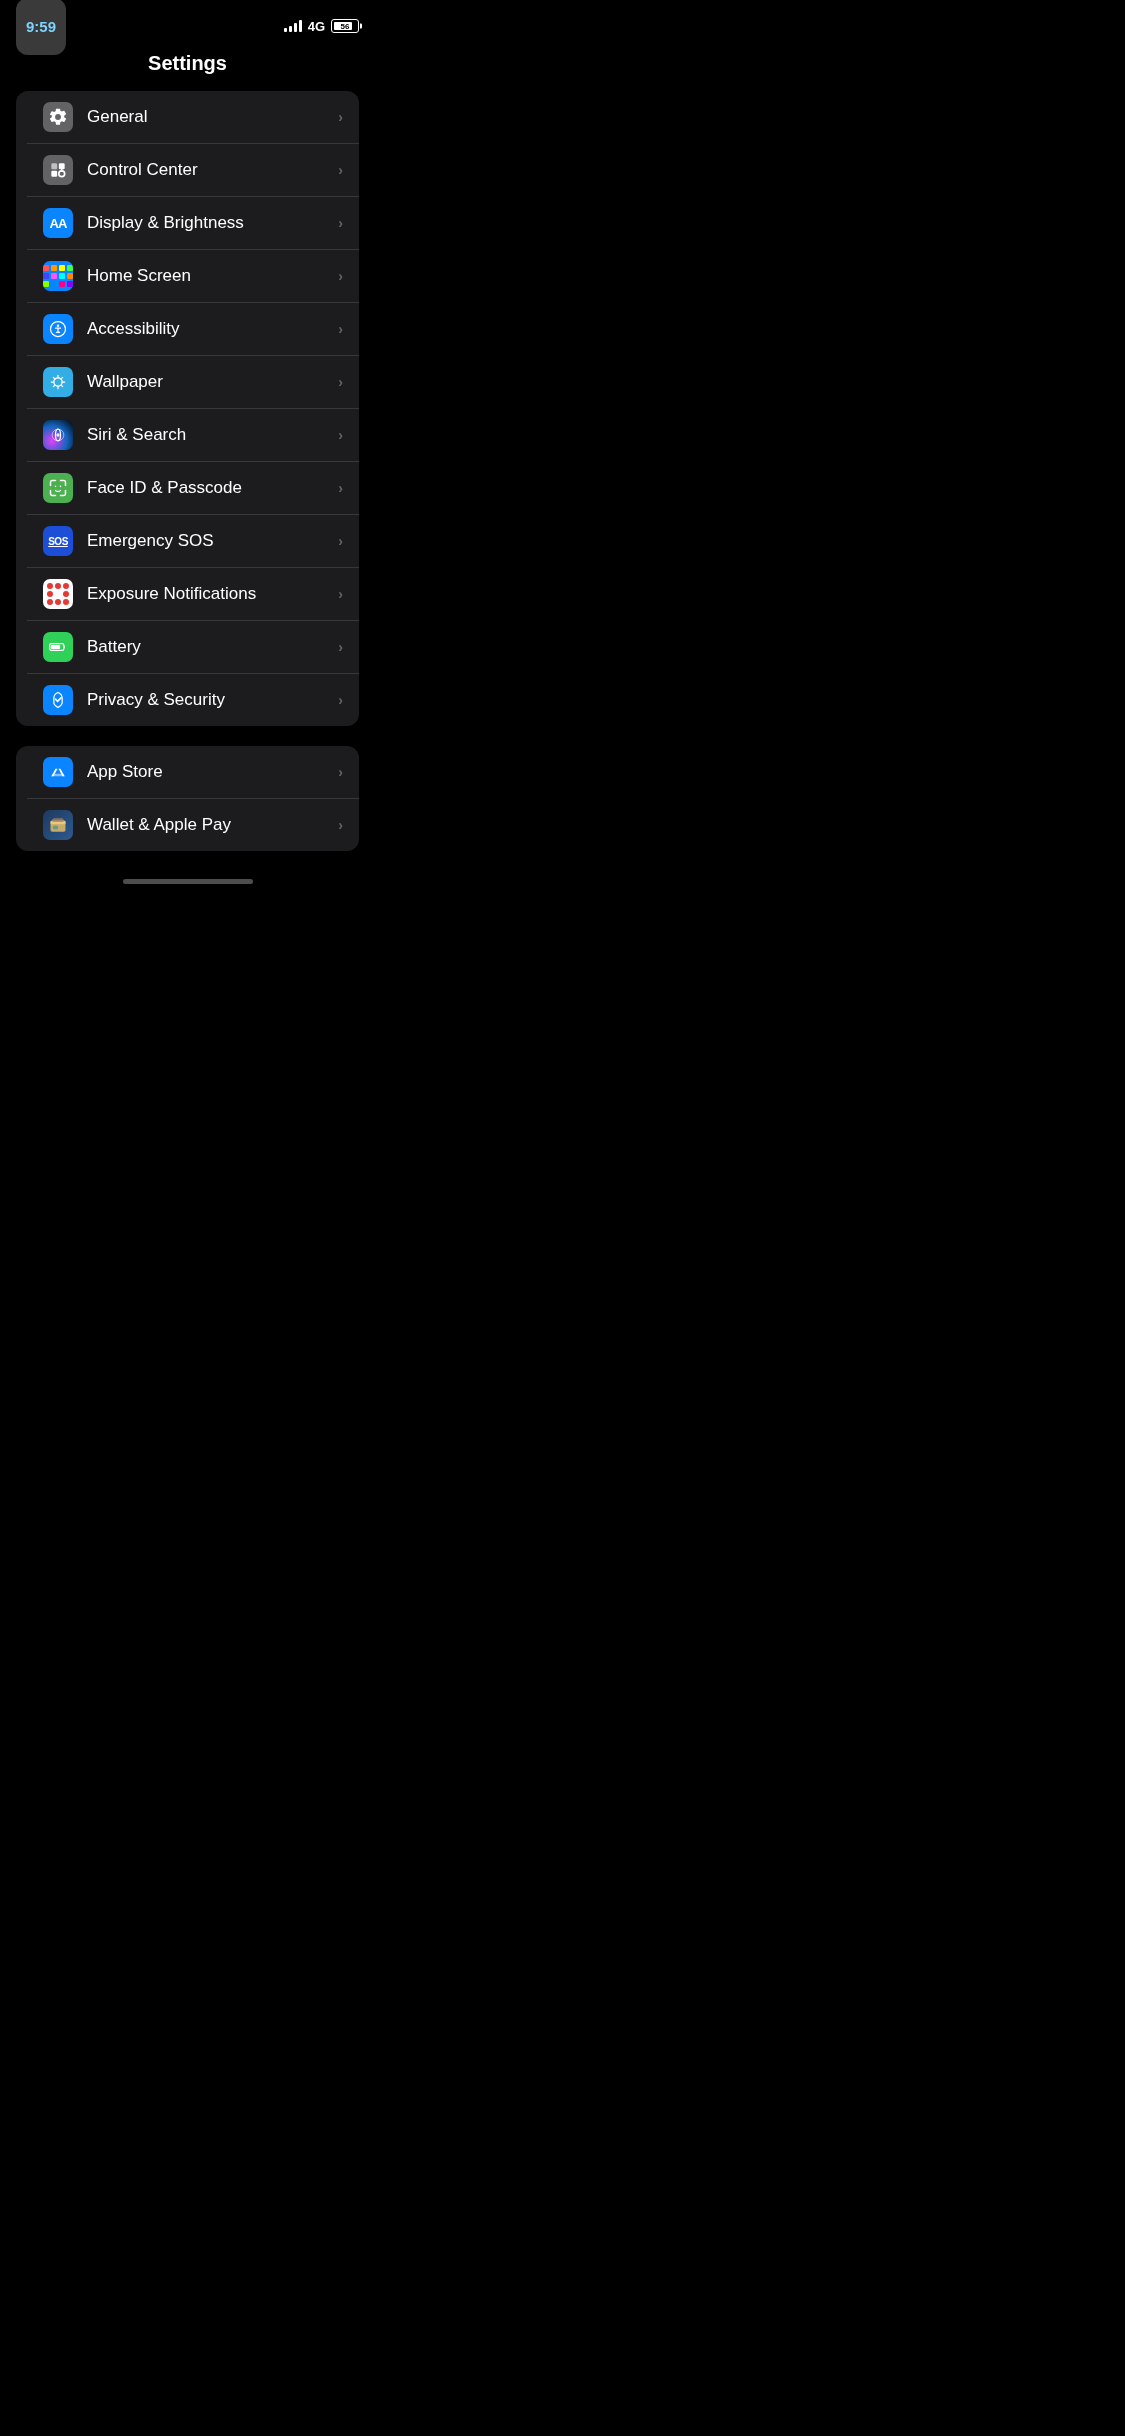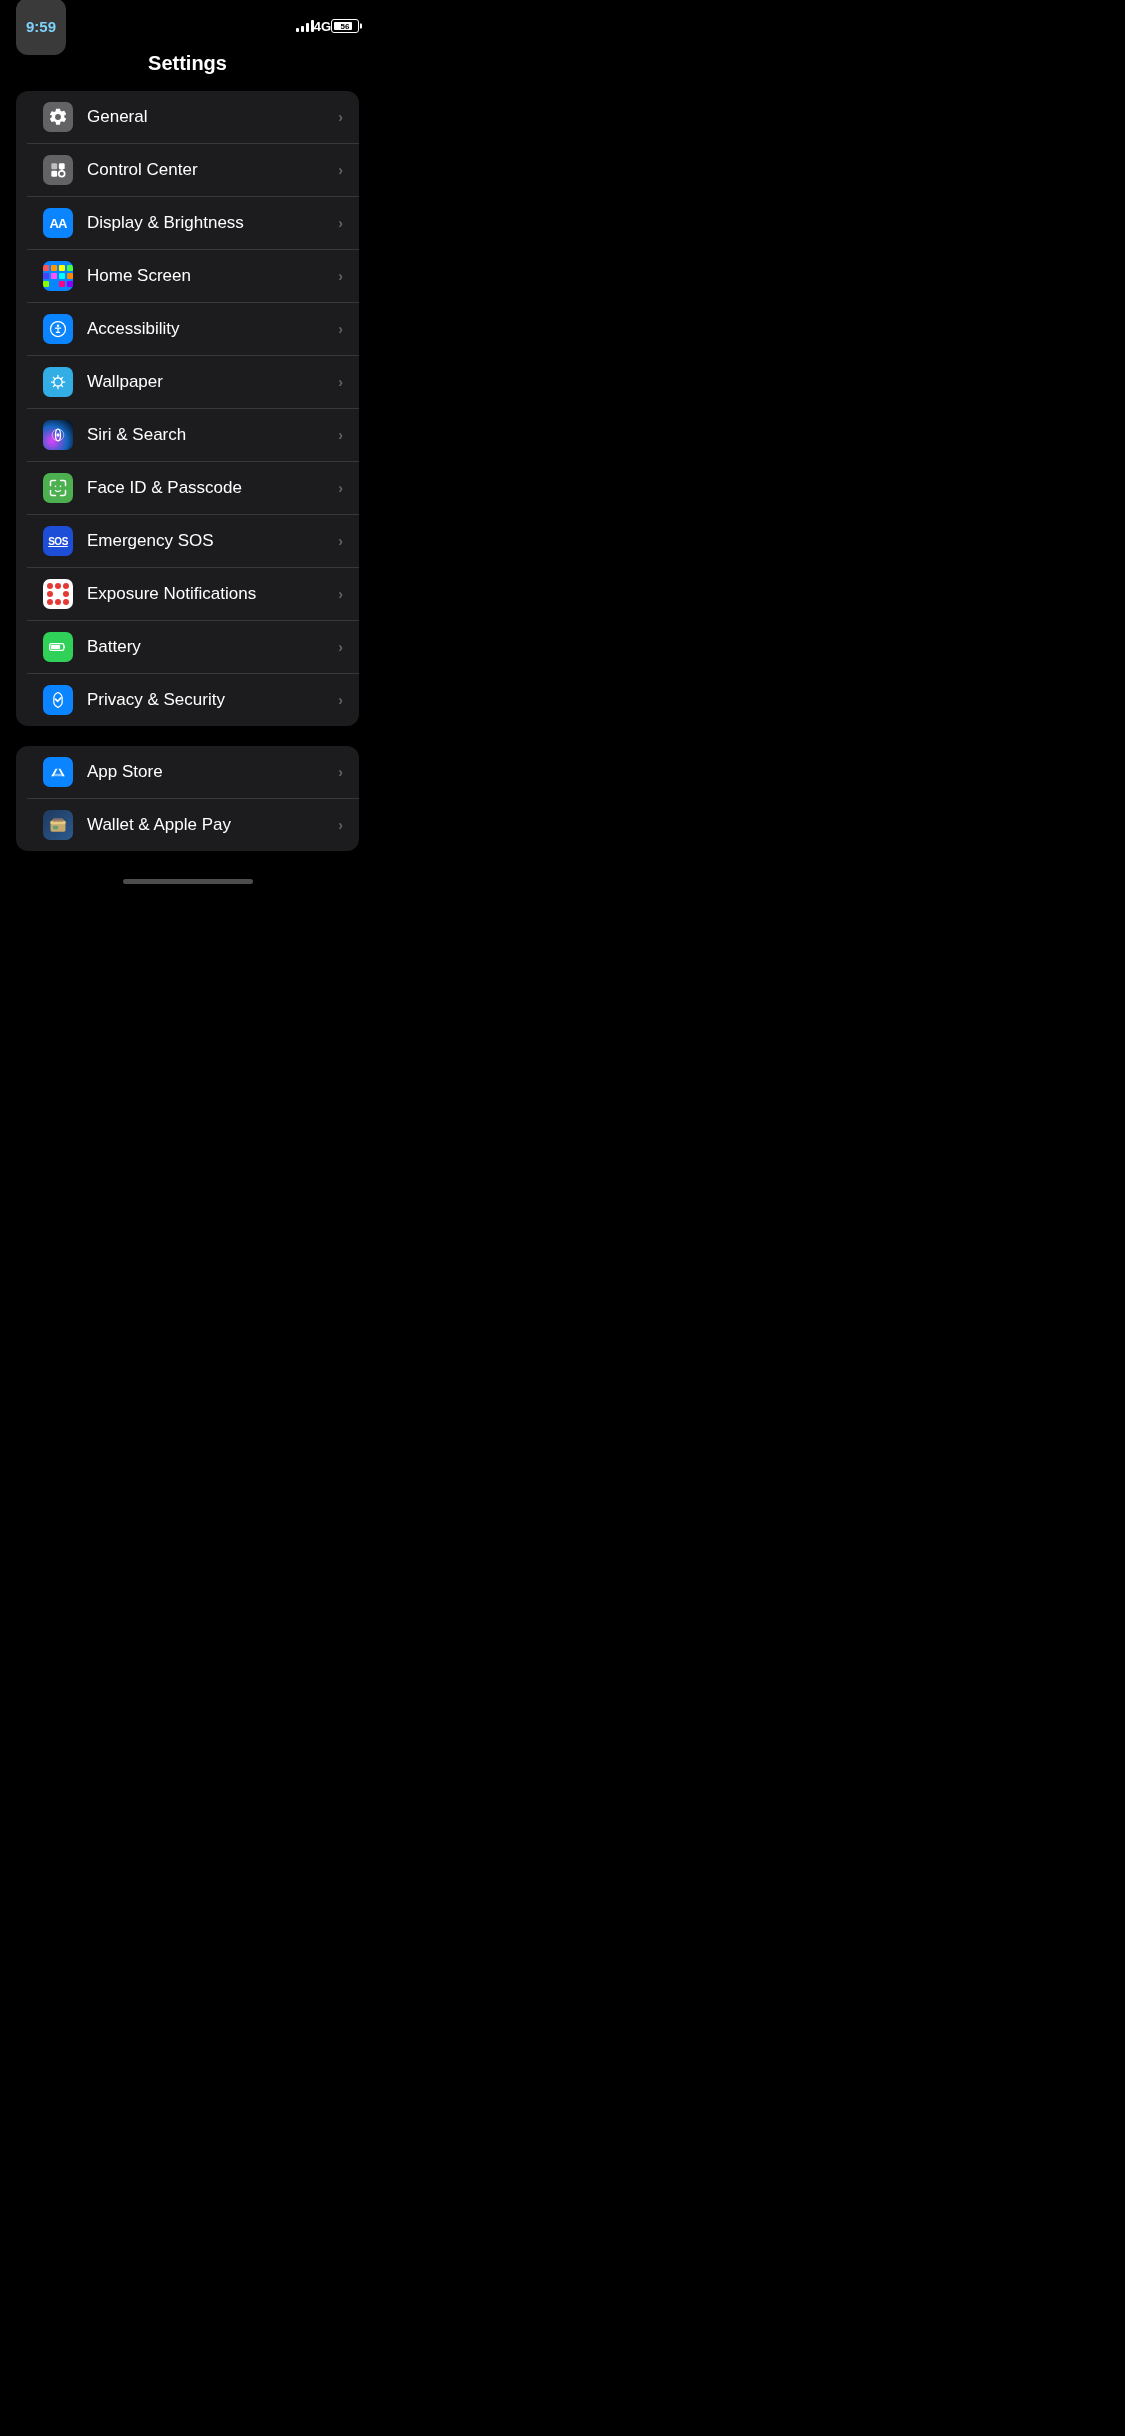--- a/index.html
+++ b/index.html
@@ -27,20 +27,21 @@
       color: #7dd3fc;
       border-radius: 12px;
       padding: 20px 10px;
       font-size: 15px;
       font-weight: 600;
     }
 
     .status-right {
       display: flex;
       align-items: center;
+      gap: 6px;
     }
 
     .signal-bars {
       display: flex;
       align-items: flex-end;
       gap: 2px;
       height: 12px;
     }
 
     .signal-bars span {

